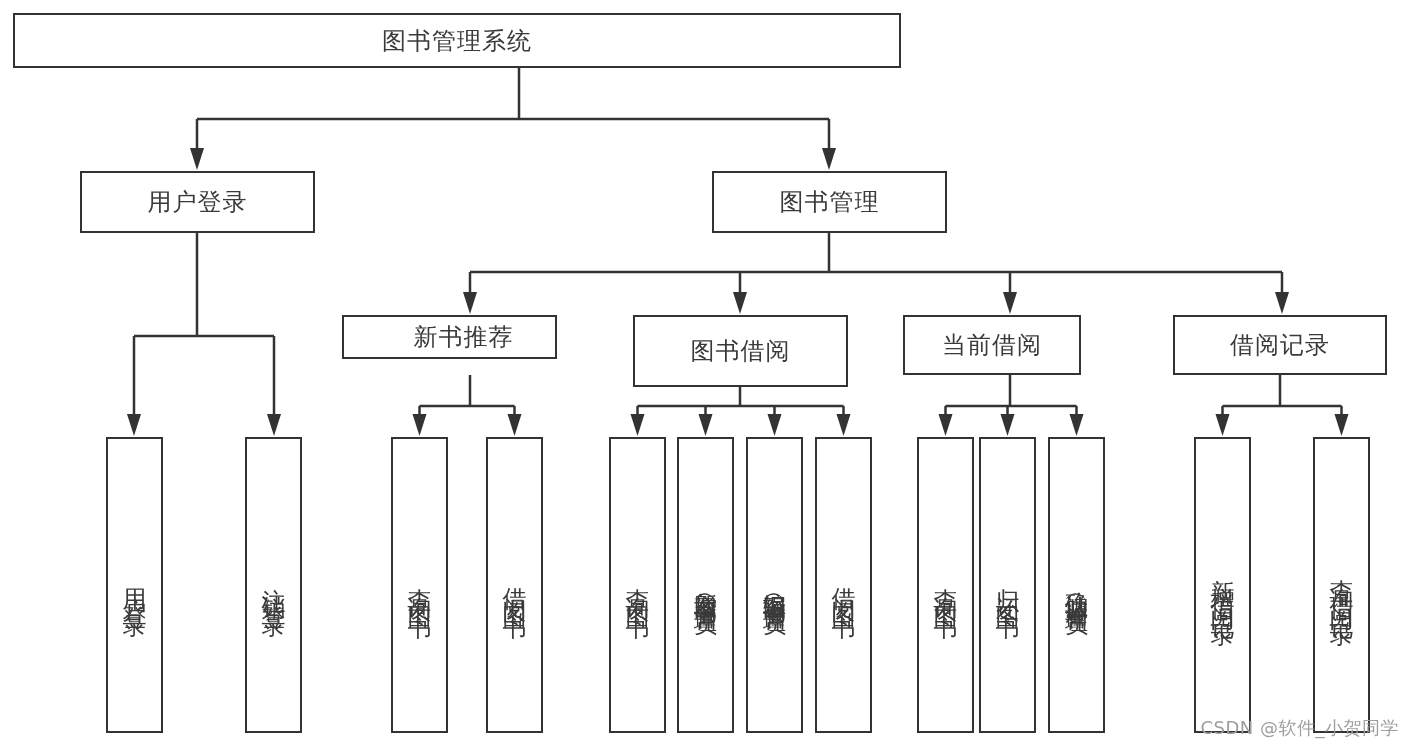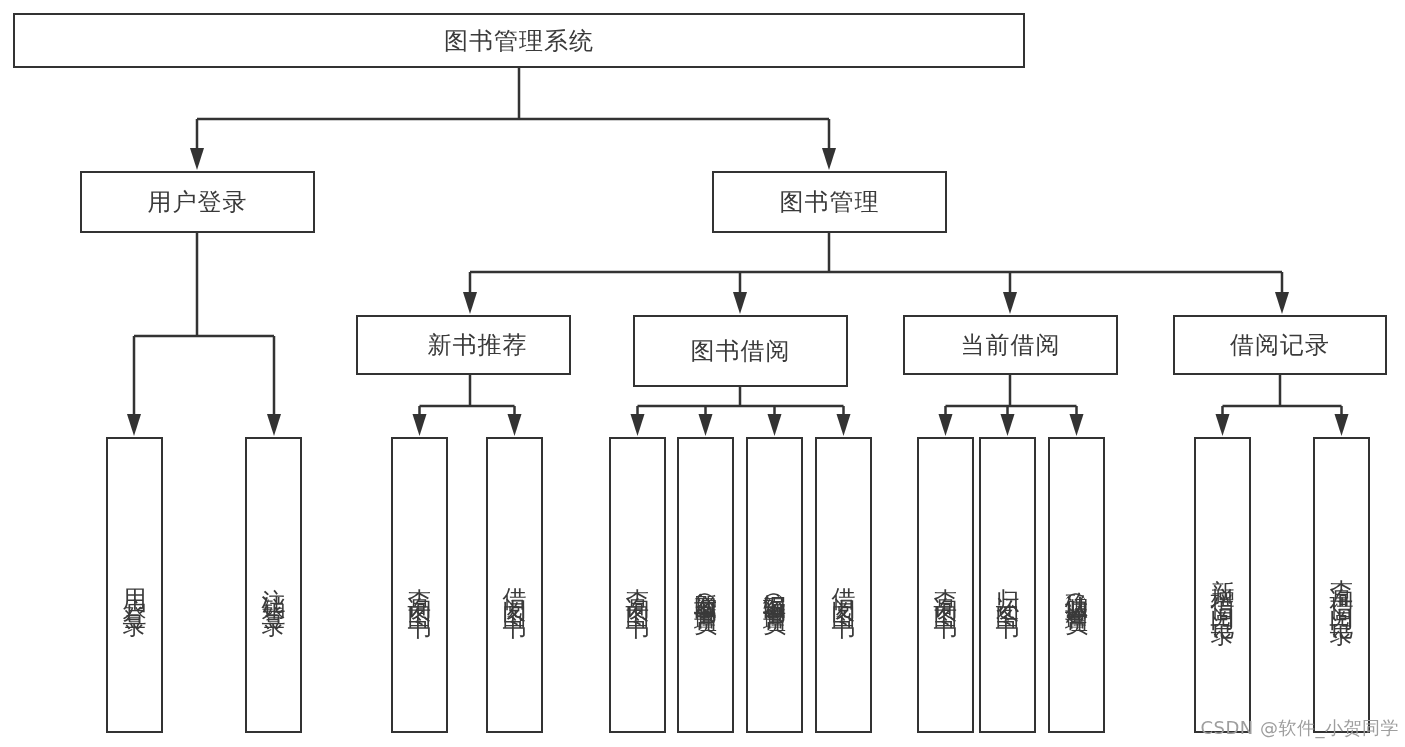--- a/index.html
+++ b/index.html
@@ -82,28 +82,28 @@
       <polygon points="774.5,436 767.5,414 781.5,414"></polygon>
       <polygon points="843.5,436 836.5,414 850.5,414"></polygon>
       <polygon points="945.5,436 938.5,414 952.5,414"></polygon>
       <polygon points="1007.5,436 1000.5,414 1014.5,414"></polygon>
       <polygon points="1076.5,436 1069.5,414 1083.5,414"></polygon>
       <polygon points="1222.5,436 1215.5,414 1229.5,414"></polygon>
       <polygon points="1341.5,436 1334.5,414 1348.5,414"></polygon>
     </g>
   </svg>
 
-  <div class="box hbox" style="left:13px; top:13px; width:1012px; height:55px;">图书管理系统</div>
+  <div class="box hbox" style="left:13px; top:13px; width:888px; height:55px;">图书管理系统</div>
 
   <div class="box hbox" style="left:80px; top:171px; width:235px; height:62px;">用户登录</div>
   <div class="box hbox" style="left:712px; top:171px; width:235px; height:62px;">图书管理</div>
 
-  <div class="box hbox" style="left:356px; top:315px; width:215px; height:60px;padding-left:28px;">新书推荐</div>
+  <div class="box hbox" style="left:342px; top:315px; width:215px; height:44px;padding-left:28px;">新书推荐</div>
   <div class="box hbox" style="left:633px; top:315px; width:215px; height:72px;">图书借阅</div>
-  <div class="box hbox" style="left:903px; top:315px; width:215px; height:60px;">当前借阅</div>
+  <div class="box hbox" style="left:903px; top:315px; width:178px; height:60px;">当前借阅</div>
   <div class="box hbox" style="left:1173px; top:315px; width:214px; height:60px;">借阅记录</div>
 
   <div class="box vbox" style="left:106px; top:437px; width:57px; height:296px;">用户登录</div>
   <div class="box vbox" style="left:245px; top:437px; width:57px; height:296px;">注销登录</div>
 
   <div class="box vbox" style="left:391px; top:437px; width:57px; height:296px;">查询图书</div>
   <div class="box vbox" style="left:486px; top:437px; width:57px; height:296px;">借阅图书</div>
 
   <div class="box vbox" style="left:609px; top:437px; width:57px; height:296px;">查询图书</div>
   <div class="box vbox long" style="left:677px; top:437px; width:57px; height:296px;">新增图书（管理员）</div>

